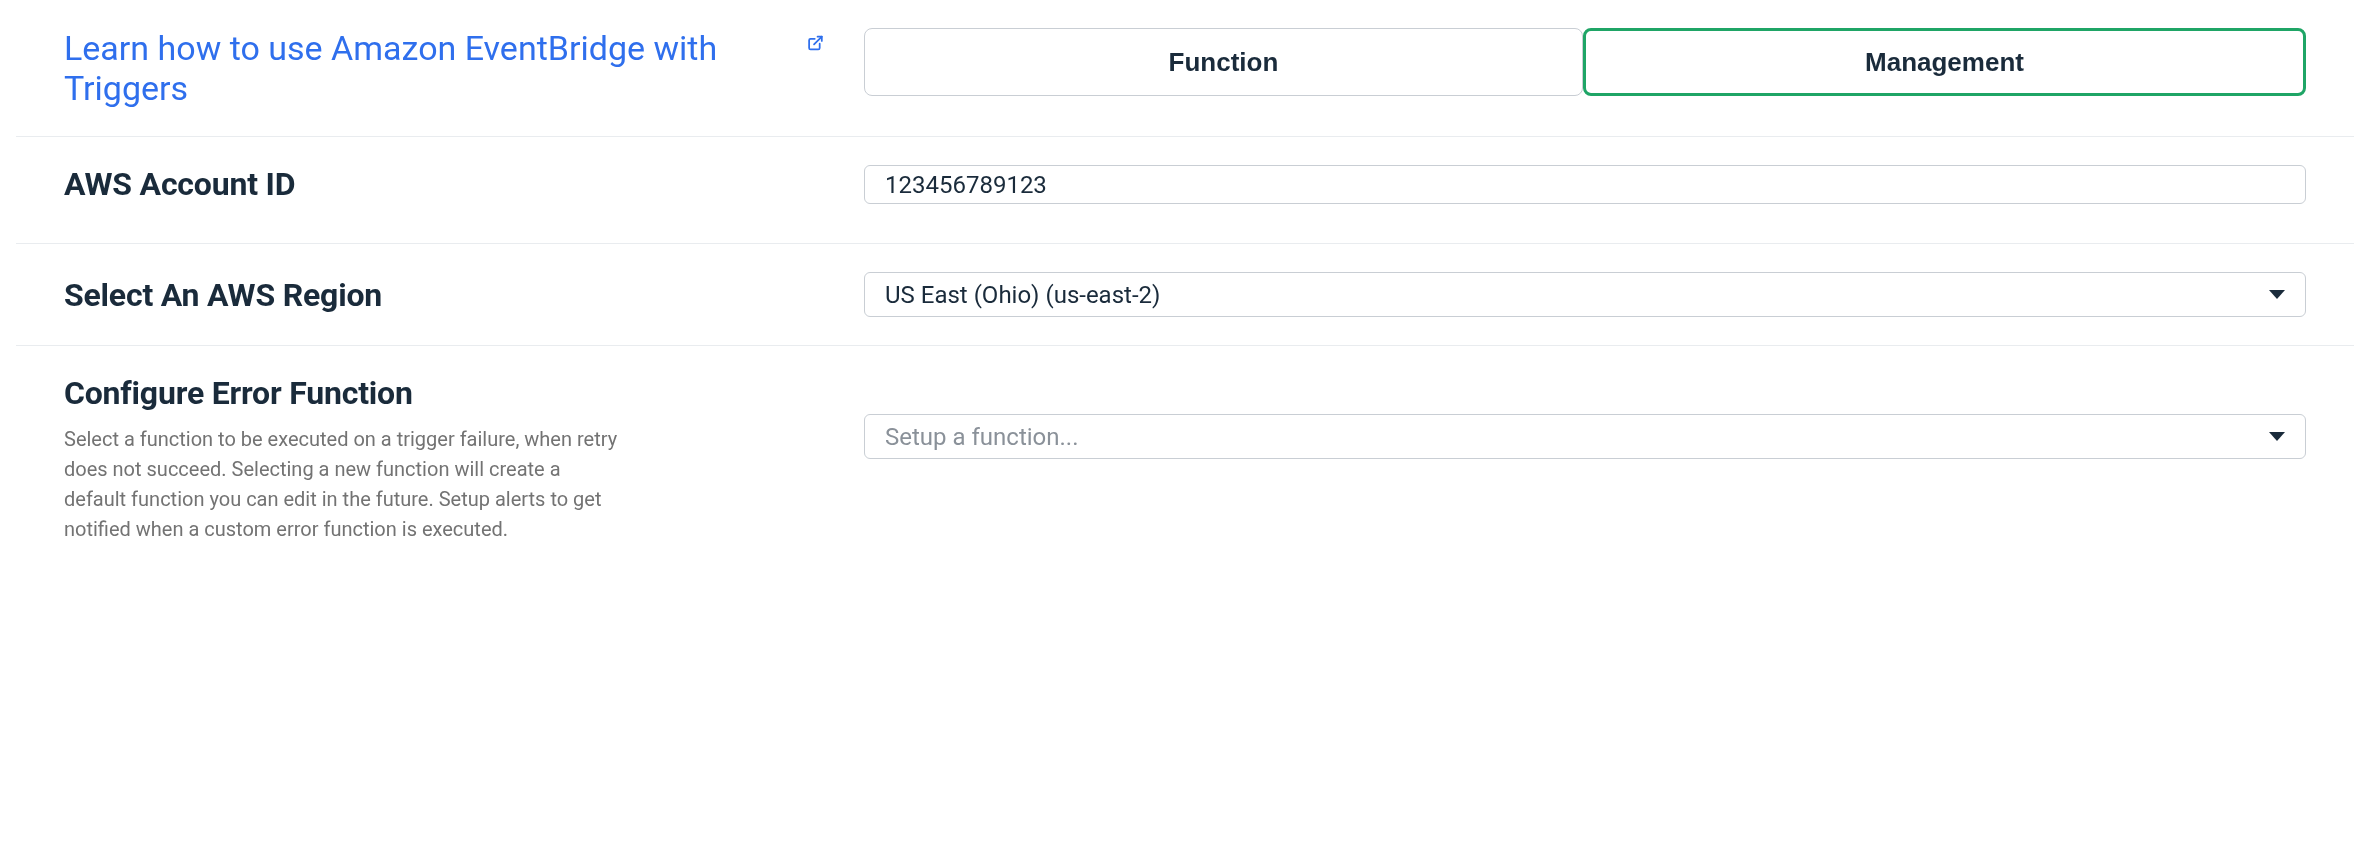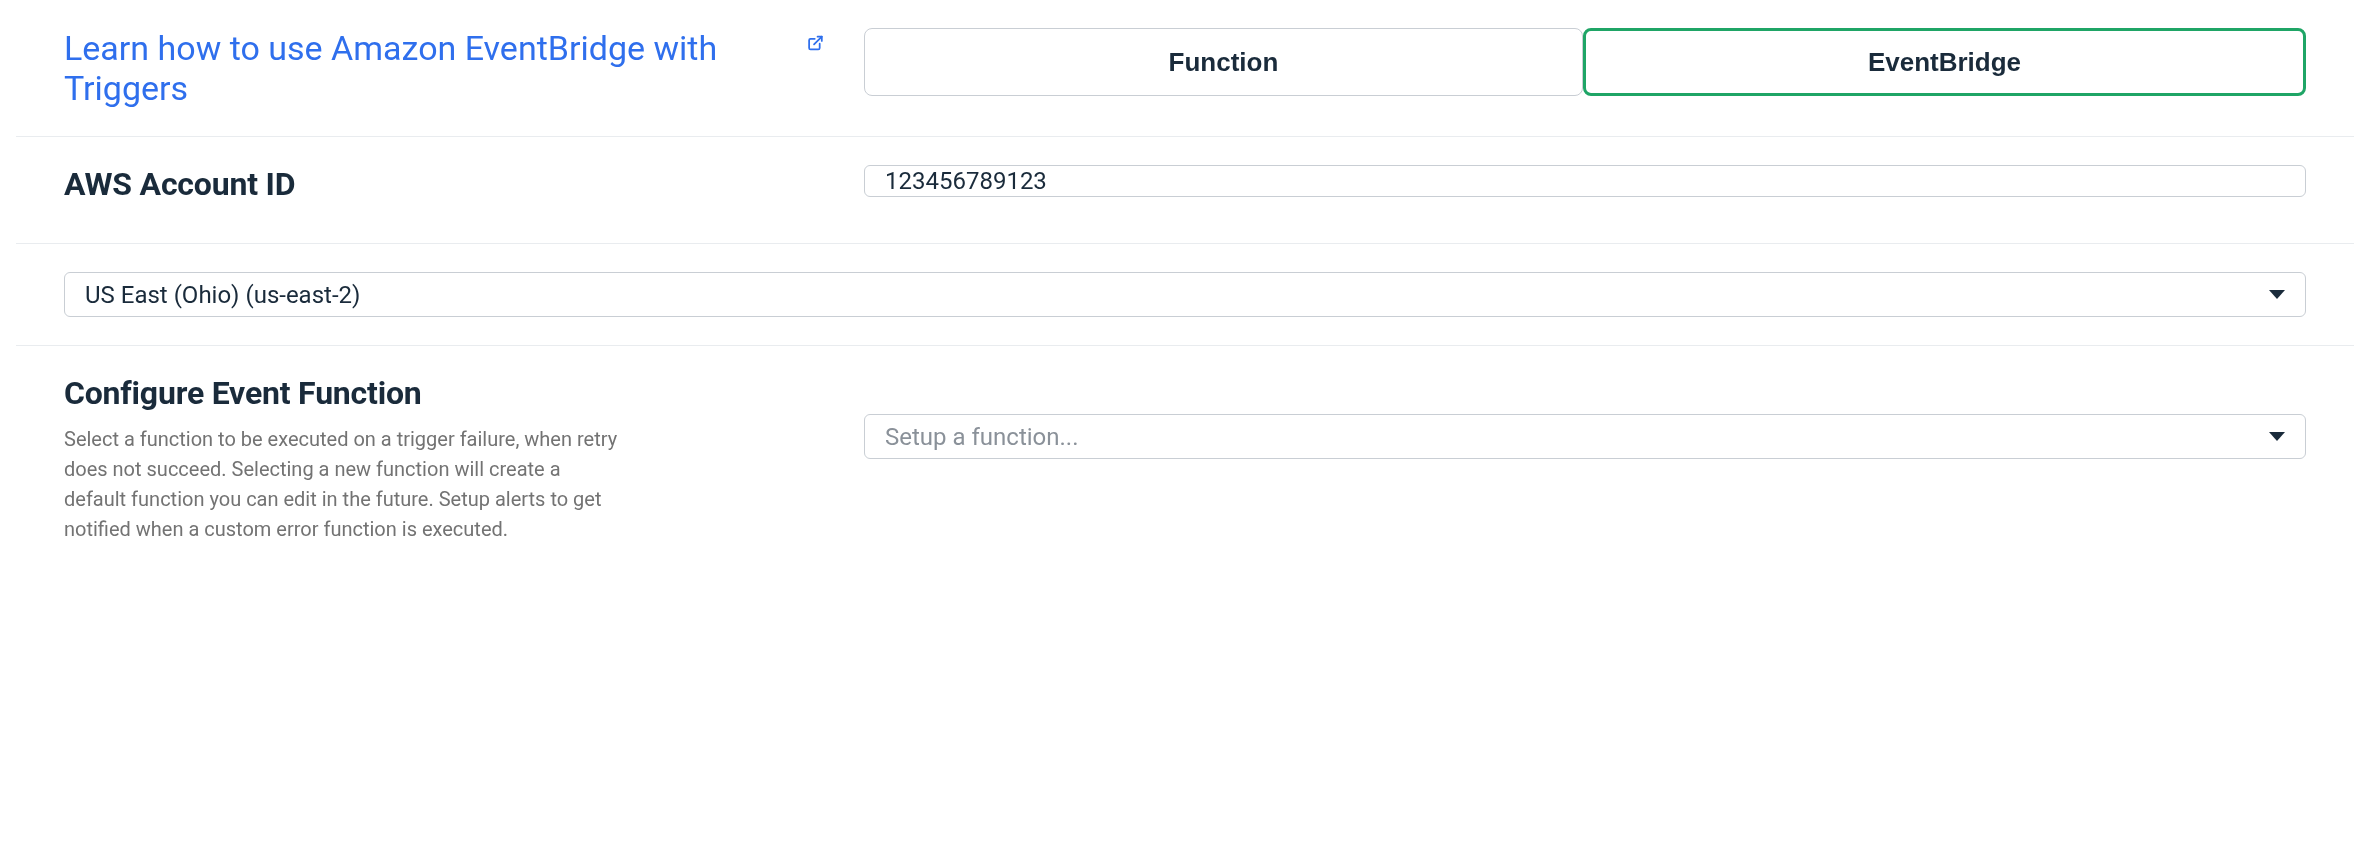--- a/index.html
+++ b/index.html
@@ -78,21 +78,21 @@
     cursor: pointer;
     display: flex;
     align-items: center;
     justify-content: center;
   }
   .toggle-btn.selected {
     border: 3px solid #1fa566;
   }
   .text-input {
     width: 100%;
-    height: 32px;
+    height: 39px;
     border: 1.5px solid #c9ced4;
     border-radius: 6px;
     padding: 0 20px;
     font-size: 24px;
     color: #1a2b3b;
     font-family: inherit;
     outline: none;
   }
   .select-box {
     width: 100%;
@@ -142,46 +142,49 @@
             <path d="M18 13v6a2 2 0 0 1-2 2H5a2 2 0 0 1-2-2V8a2 2 0 0 1 2-2h6"></path>
             <polyline points="15 3 21 3 21 9"></polyline>
             <line x1="10" y1="14" x2="21" y2="3"></line>
           </svg>
         </span>
       </a>
     </div>
     <div class="right">
       <div class="btn-group">
         <button class="toggle-btn">Function</button>
-        <button class="toggle-btn selected">EventBridge</button>
+        <button class="toggle-btn selected">Management</button>
       </div>
     </div>
   </div>
 
   <div class="section account-id">
     <div class="left">
       <div class="heading">AWS Account ID</div>
     </div>
     <div class="right">
       <input type="text" class="text-input" value="123456789123" style="">
     </div>
   </div>
 
   <div class="section region">
+    <div class="left">
+      <div class="heading">Select An AWS Region</div>
+    </div>
     <div class="right">
       <div class="select-box">
         <span class="select-value">US East (Ohio) (us-east-2)</span>
         <span class="caret"></span>
       </div>
     </div>
   </div>
 
   <div class="section error-fn">
     <div class="left">
-      <div class="heading">Configure Event Function</div>
+      <div class="heading">Configure Error Function</div>
       <div class="subtext">Select a function to be executed on a trigger failure, when retry does not succeed. Selecting a new function will create a default function you can edit in the future. Setup alerts to get notified when a custom error function is executed.</div>
     </div>
     <div class="right">
       <div class="select-box placeholder">
         <span class="select-value">Setup a function...</span>
         <span class="caret"></span>
       </div>
     </div>
   </div>
 

